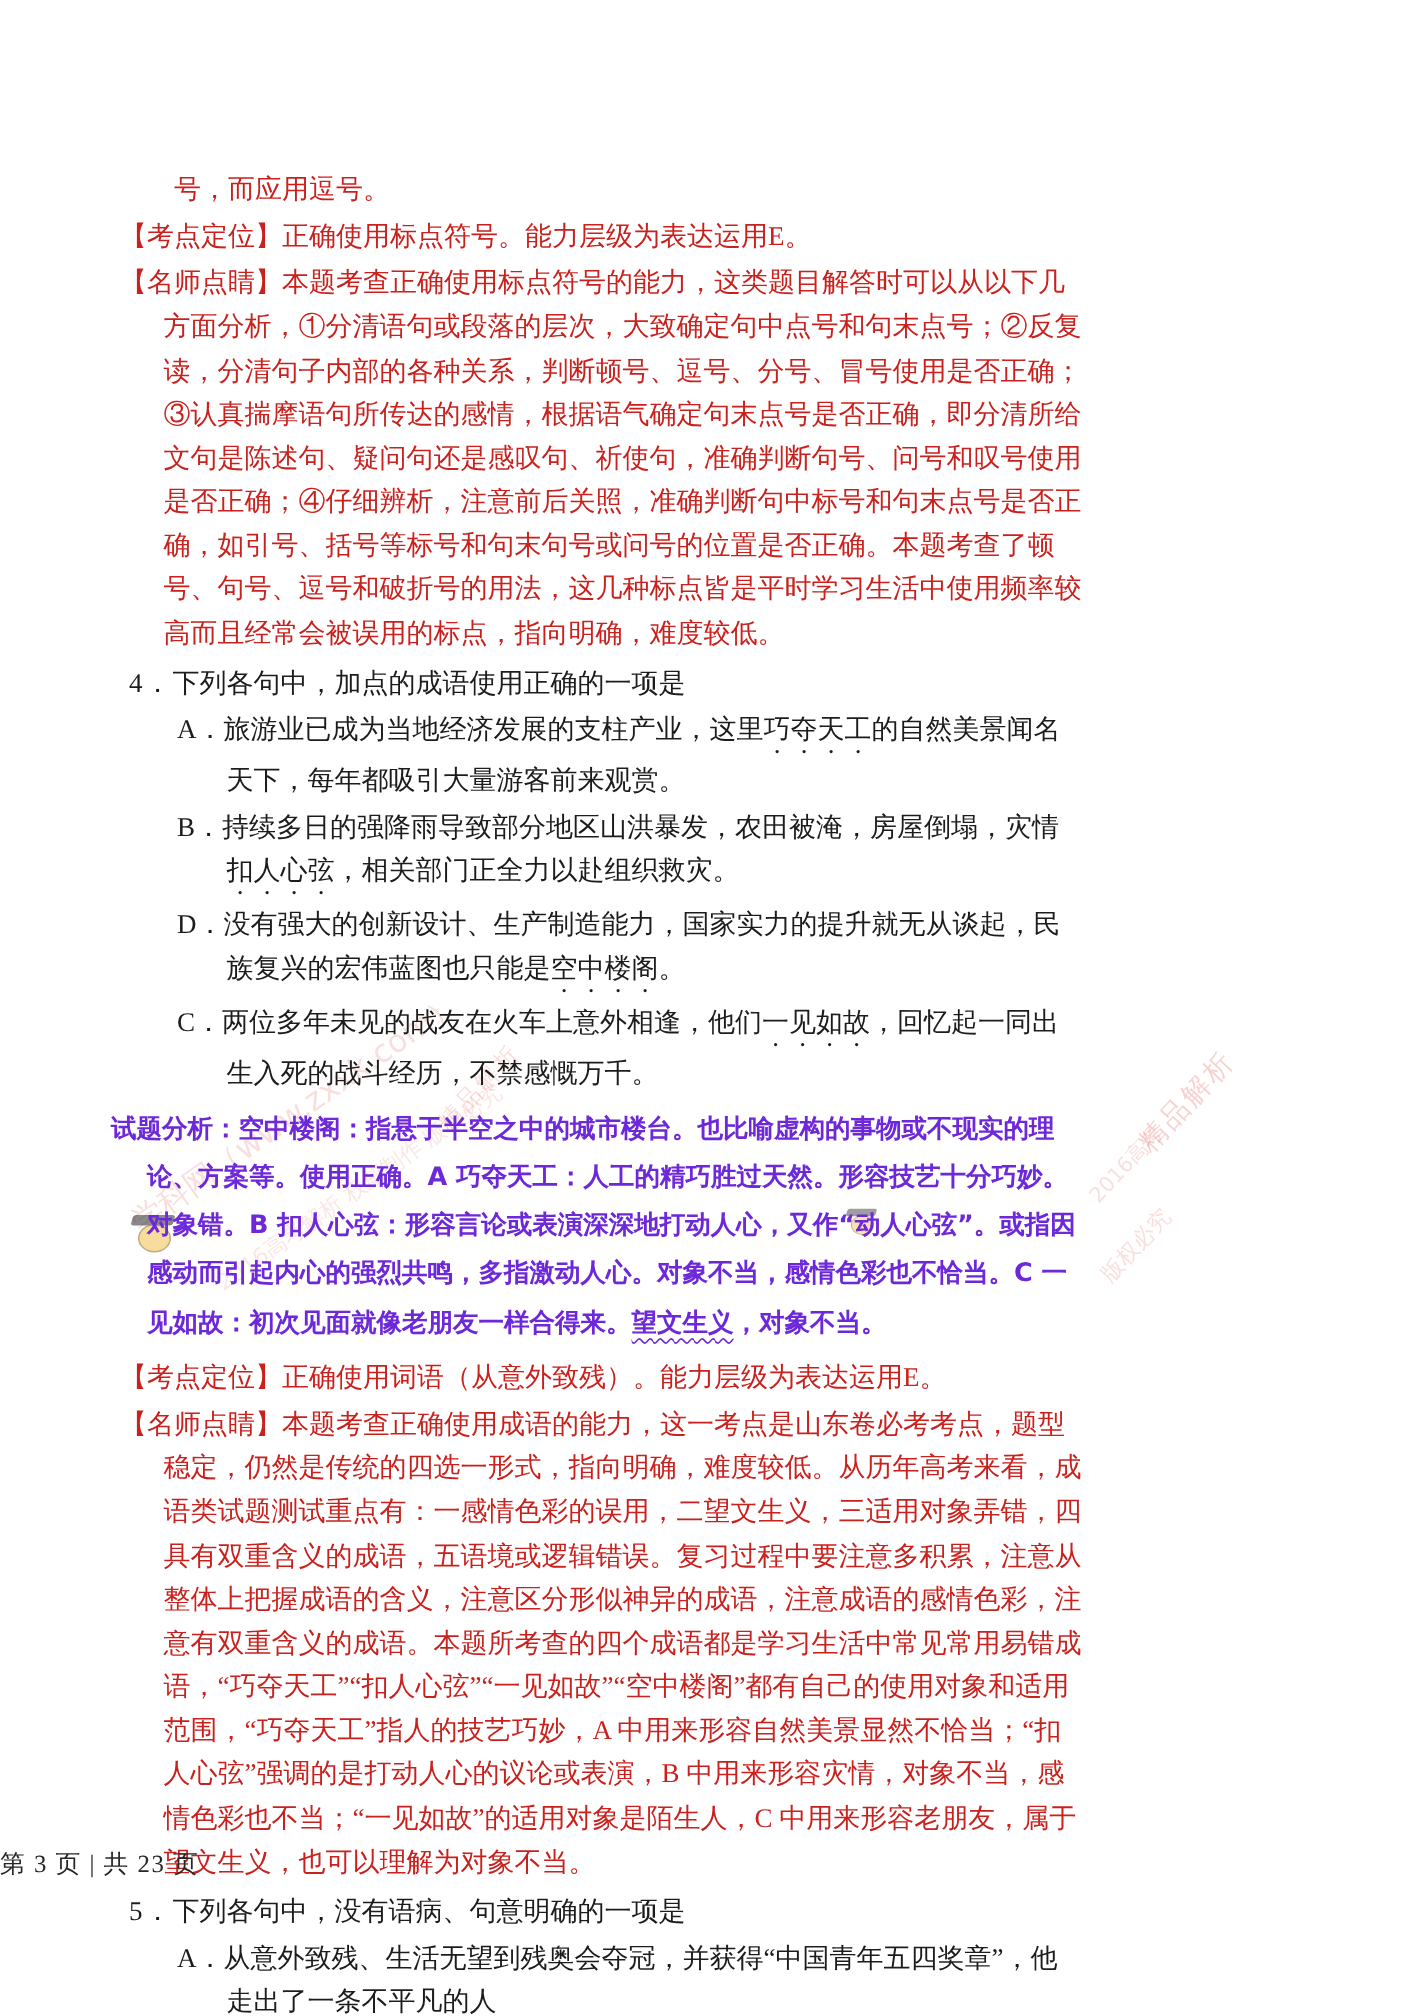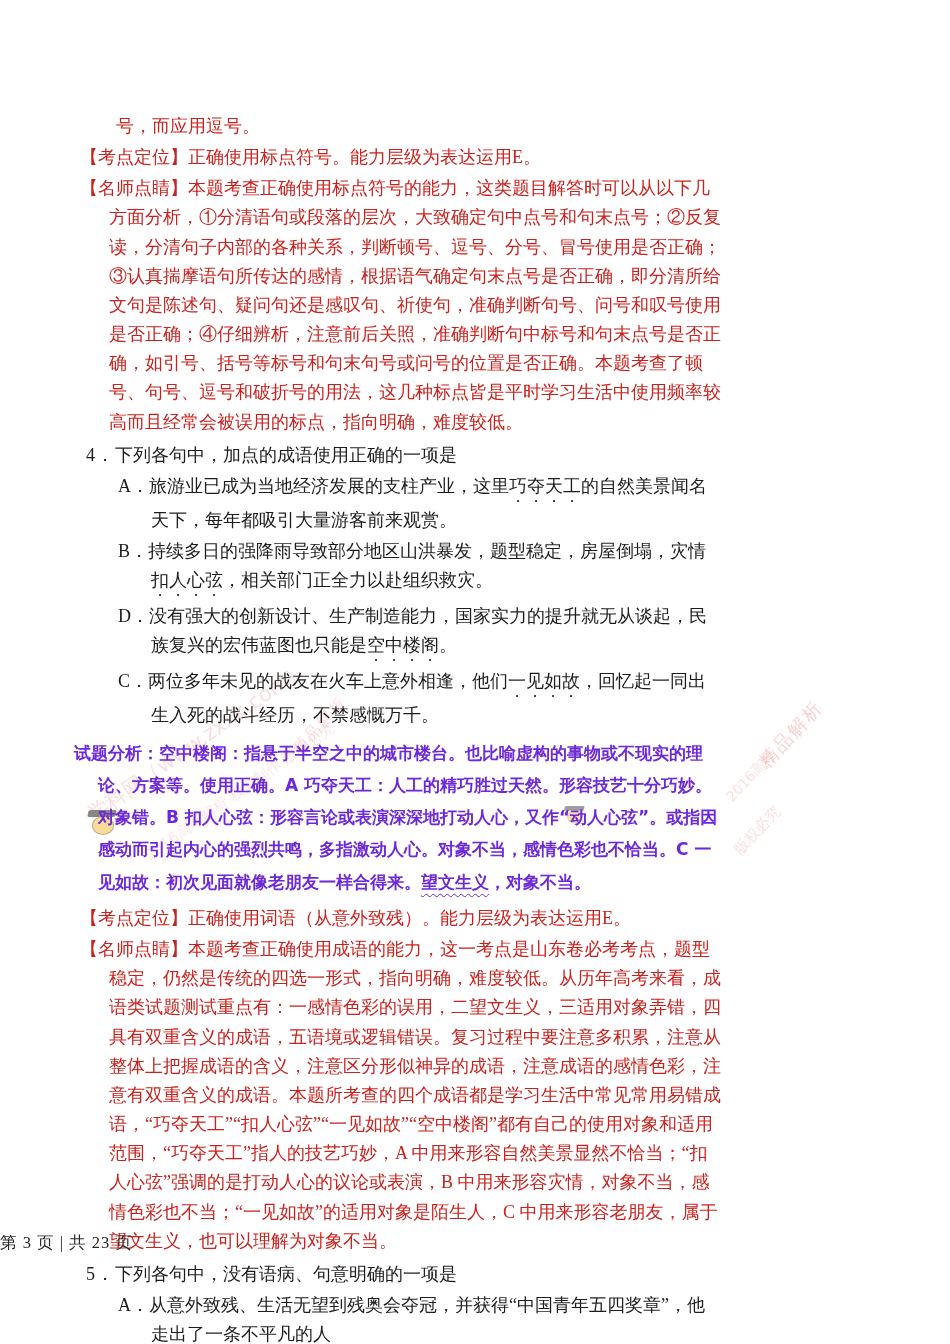--- a/index.html
+++ b/index.html
@@ -115,21 +115,21 @@
     <p class="line red cont">号，而应用逗号。</p>
 
     <p class="line red hang"><span>【考点定位】</span><span>正确使用标点符号。能力层级为表达运用E。</span></p>
 
     <p class="line red hang"><span>【名师点睛】</span><span>本题考查正确使用标点符号的能力，这类题目解答时可以从以下几方面分析，①分清语句或段落的层次，大致确定句中点号和句末点号；②反复读，分清句子内部的各种关系，判断顿号、逗号、分号、冒号使用是否正确；③认真揣摩语句所传达的感情，根据语气确定句末点号是否正确，即分清所给文句是陈述句、疑问句还是感叹句、祈使句，准确判断句号、问号和叹号使用是否正确；④仔细辨析，注意前后关照，准确判断句中标号和句末点号是否正确，如引号、括号等标号和句末句号或问号的位置是否正确。本题考查了顿号、句号、逗号和破折号的用法，这几种标点皆是平时学习生活中使用频率较高而且经常会被误用的标点，指向明确，难度较低。</span></p>
 
     <p class="line black qstem"><span class="qnum">4．</span><span>下列各句中，加点的成语使用正确的一项是</span></p>
 
     <p class="line black opt"><span>A．</span><span>旅游业已成为当地经济发展的支柱产业，这里</span><span class="em-dot">巧夺天工</span><span>的自然美景闻名天下，每年都吸引大量游客前来观赏。</span></p>
 
-    <p class="line black opt"><span>B．</span><span>持续多日的强降雨导致部分地区山洪暴发，题型稳定，房屋倒塌，灾情</span><span class="em-dot">扣人心弦</span><span>，相关部门正全力以赴组织救灾。</span></p>
+    <p class="line black opt"><span>B．</span><span>持续多日的强降雨导致部分地区山洪暴发，农田被淹，房屋倒塌，灾情</span><span class="em-dot">扣人心弦</span><span>，相关部门正全力以赴组织救灾。</span></p>
 
     <p class="line black opt"><span>D．</span><span>没有强大的创新设计、生产制造能力，国家实力的提升就无从谈起，民族复兴的宏伟蓝图也只能是</span><span class="em-dot">空中楼阁</span><span>。</span></p>
 
     <p class="line black opt"><span>C．</span><span>两位多年未见的战友在火车上意外相逢，他们</span><span class="em-dot">一见如故</span><span>，回忆起一同出生入死的战斗经历，不禁感慨万千。</span></p>
 
 
 
     <p class="line analysis"><span>试题分析：</span><span>空中楼阁：指悬于半空之中的城市楼台。也比喻虚构的事物或不现实的理论、方案等。使用正确。A 巧夺天工：人工的精巧胜过天然。形容技艺十分巧妙。对象错。B 扣人心弦：形容言论或表演深深地打动人心，又作“动人心弦”。或指因感动而引起内心的强烈共鸣，多指激动人心。对象不当，感情色彩也不恰当。C 一见如故：初次见面就像老朋友一样合得来。</span><span class="wavy">望文生义</span><span>，对象不当。</span></p>
 
     <p class="line red hang"><span>【考点定位】</span><span>正确使用词语（从意外致残）。能力层级为表达运用E。</span></p>

